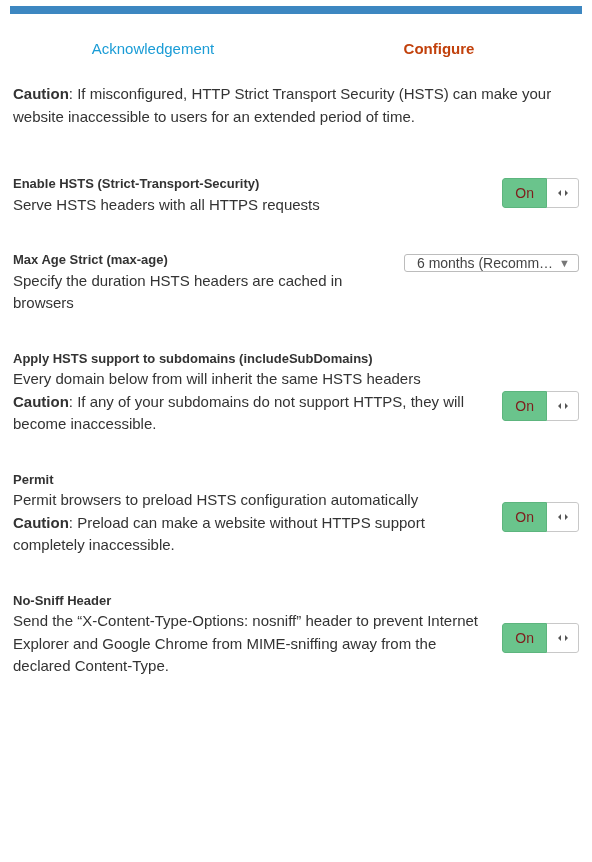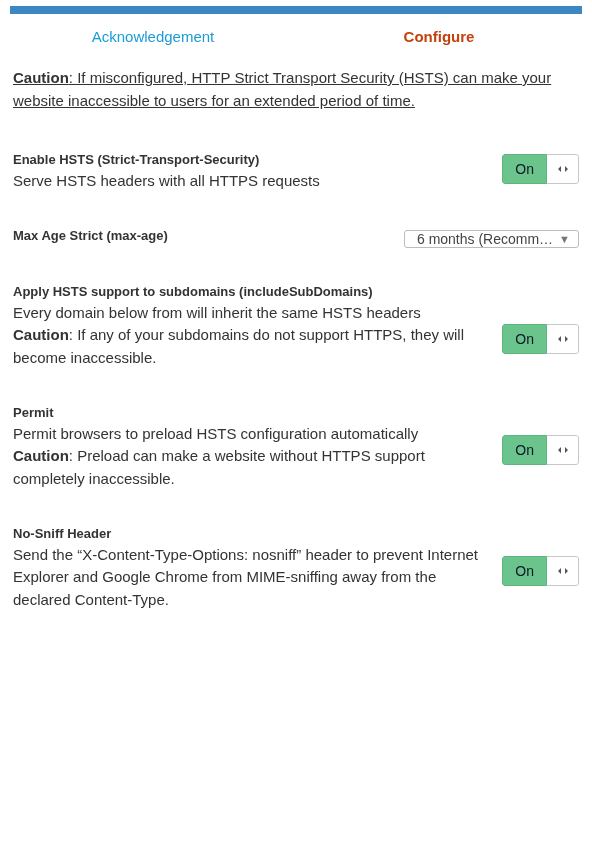--- a/index.html
+++ b/index.html
@@ -15,41 +15,40 @@
       width: 592px;
     }
     .top-bar {
       height: 8px;
       background: #3d87c1;
       margin: 6px 10px 0 10px;
     }
     .tabs {
       display: flex;
       border-bottom: none;
-      margin: 0 10px;
+      margin: 12px 10px;
     }
     .tab {
       flex: 1;
       text-align: center;
       padding: 14px 0;
       cursor: pointer;
       font-size: 15px;
     }
     .tab-inactive {
       color: #1a9cd6;
       font-weight: 400;
     }
     .tab-active {
       color: #c2410c;
       font-weight: 700;
     }
     .caution-block {
-      margin: 8px 13px 4px 13px;
+      margin: 8px 13px 12px 13px;
       line-height: 1.5;
-      text-decoration: underline;
     }
     .caution-block .caution-label {
       font-weight: 700;
     }
     .settings {
       margin: 0 13px;
     }
     .setting-row {
       display: flex;
       padding-top: 34px;
@@ -76,21 +75,21 @@
     .toggle {
       display: inline-flex;
       align-items: stretch;
       height: 30px;
       border-radius: 3px;
       overflow: hidden;
       cursor: pointer;
     }
     .toggle-on {
       background: #6ac48c;
-      color: #0f172a;
+      color: #7f1d1d;
       display: flex;
       align-items: center;
       justify-content: center;
       padding: 0 12px;
       font-size: 14px;
       border: 1px solid #5db57e;
       border-radius: 3px 0 0 3px;
     }
     .toggle-handle {
       background: #fff;
@@ -163,20 +162,21 @@
               <path d="M4 2 L1 5 L4 8 M8 2 L11 5 L8 8" fill="#555"></path>
             </svg>
         </div>
       </div>
     </div>
   </div>
 
   <div class="setting-row">
     <div class="setting-text">
       <div class="setting-title">Max Age Strict (max-age)</div>
+      <div class="setting-desc">Specify the duration HSTS headers are cached in browsers</div>
     </div>
     <div class="setting-control">
       <div class="select">
         <span class="select-label">6 months (Recomm…</span>
         <span class="select-caret">▼</span>
       </div>
     </div>
   </div>
 
   <div class="setting-row">

